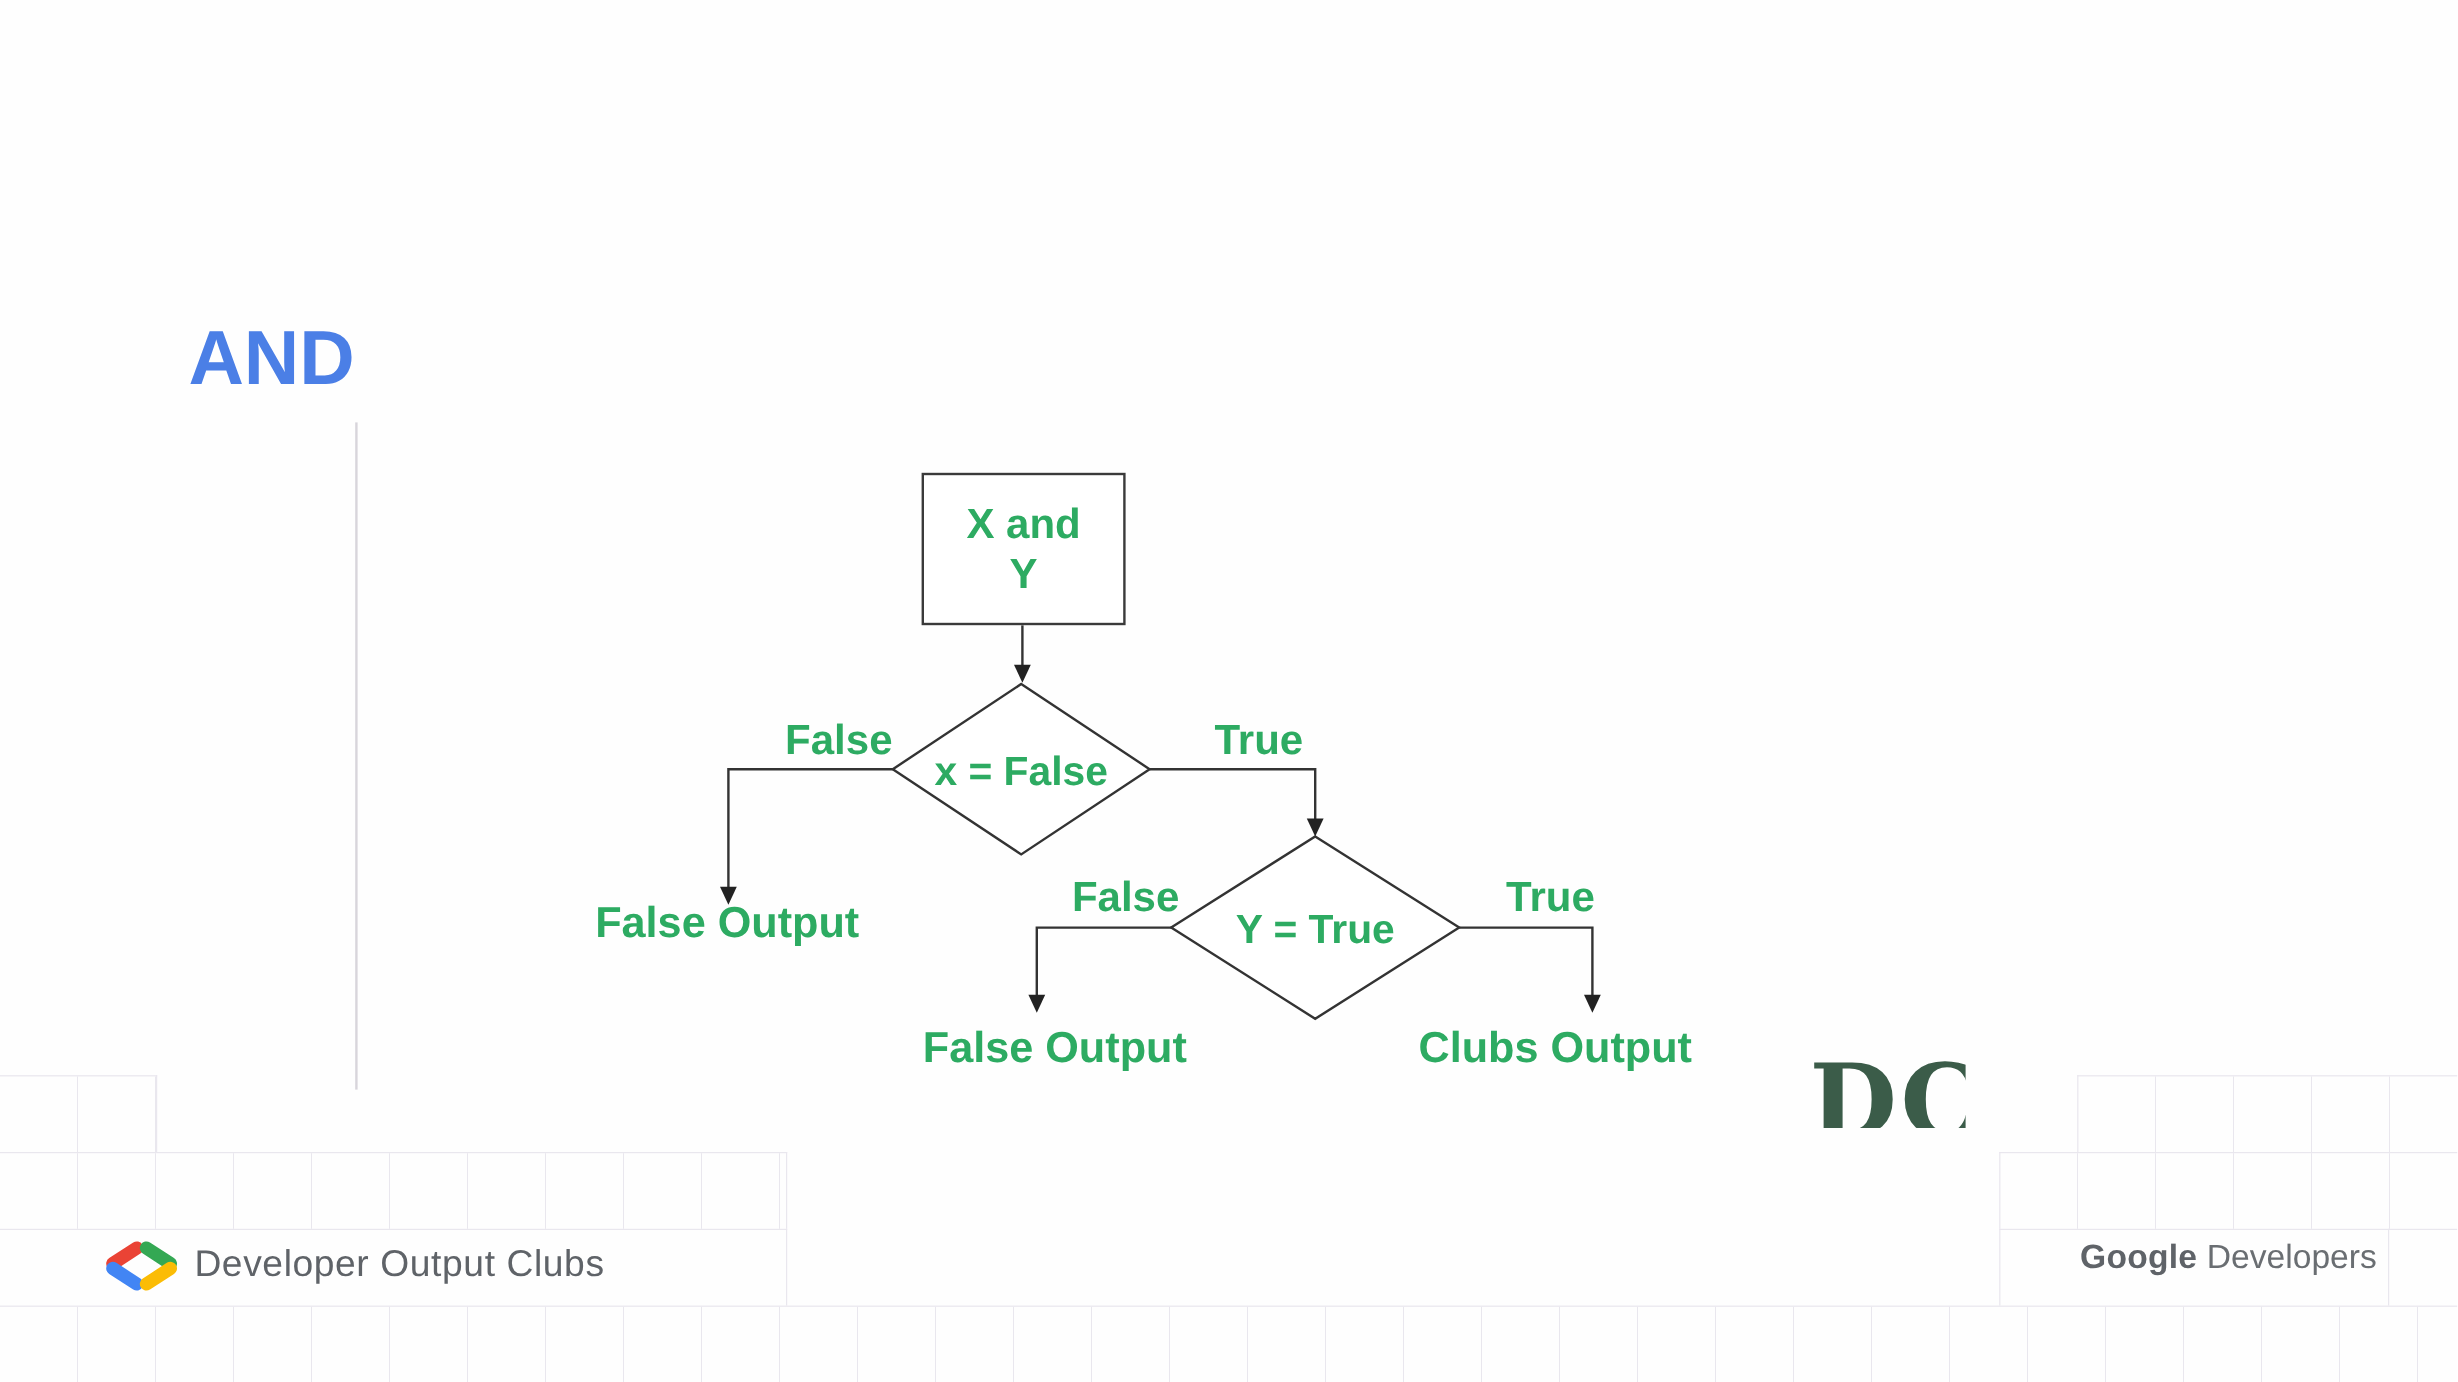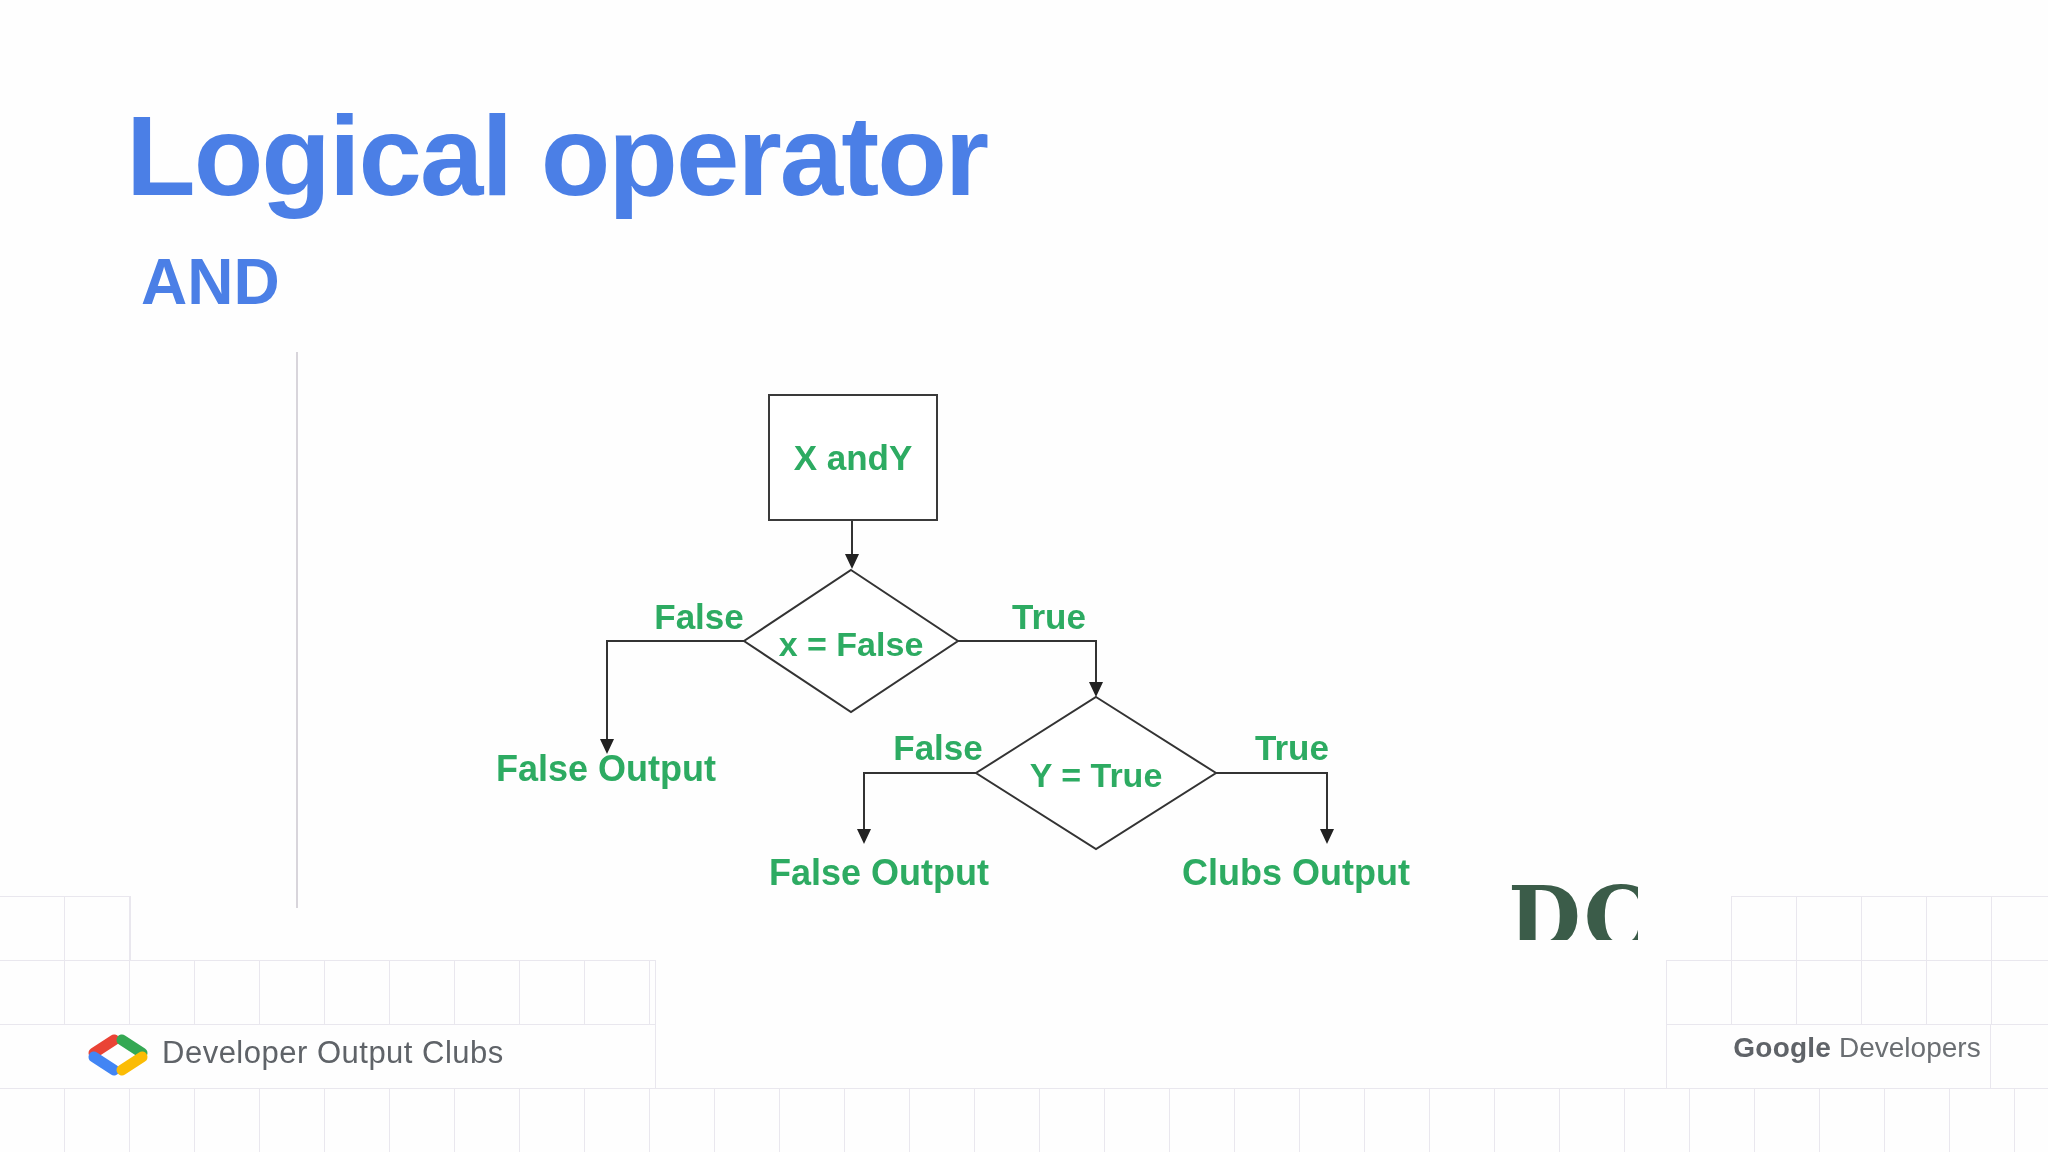--- a/index.html
+++ b/index.html
@@ -14,35 +14,35 @@
     position:relative;width:2048px;height:1152px;overflow:hidden;
     background:#fefefe;font-family:"Liberation Sans",sans-serif;
   }
   
   .title{
     position:absolute;left:126px;top:96px;margin:0;
     font-size:114px;font-weight:bold;letter-spacing:-2px;line-height:1.05;
     color:var(--title-blue);
   }
   .subtitle{
-    position:absolute;left:141px;top:250px;margin:0;
+    position:absolute;left:141px;top:250px;margin:16px;
     font-size:64px;font-weight:bold;letter-spacing:0px;line-height:1.0;
     color:var(--title-blue);
   }
   
   .v-divider{
     position:absolute;left:296px;top:352px;width:2px;height:556px;
     background:#d8d5db;
   }
   
   .fc-svg{position:absolute;left:0;top:0;pointer-events:none;}
   .fc-box{
     position:absolute;left:768px;top:394px;width:170px;height:127px;
     border:2px solid #3a3a3a;background:#ffffff;box-sizing:border-box;
-    display:flex;flex-direction:row;align-items:center;justify-content:center;
+    display:flex;flex-direction:column;align-items:center;justify-content:center;
     color:var(--fc-green);font-weight:bold;font-size:35px;line-height:1.18;
   }
   .fc-label{
     position:absolute;transform:translate(-50%,-50%);
     color:var(--fc-green);font-weight:bold;white-space:nowrap;
   }
   .fs34{font-size:34px;} .fs35{font-size:35px;margin-left:20px;} .fs36{font-size:36px;}
   
   .watermark{
     position:absolute;left:1508px;top:884px;width:130px;height:56px;
@@ -73,21 +73,20 @@
     font-size:28px;color:var(--logo-gray);white-space:nowrap;
   }
   .gdev .brand{font-weight:bold;letter-spacing:0.2px;}
   .gdev .suffix{font-weight:normal;color:#6a6e72;margin-left:8px;}
 </style>
 </head>
 <body>
 
 <div class="slide">
 
-  <h1 class="title">Logical operator</h1>
   <h2 class="subtitle">AND</h2>
 
   <div class="v-divider"></div>
 
   <svg class="fc-svg" width="2048" height="1152" viewBox="0 0 2048 1152">
     <g stroke="#333333" stroke-width="2" fill="none">
 
       <path d="M852,521 L852,556"></path>
 
       <polygon points="851,570 958,641 851,712 744,641" fill="#ffffff"></polygon>

